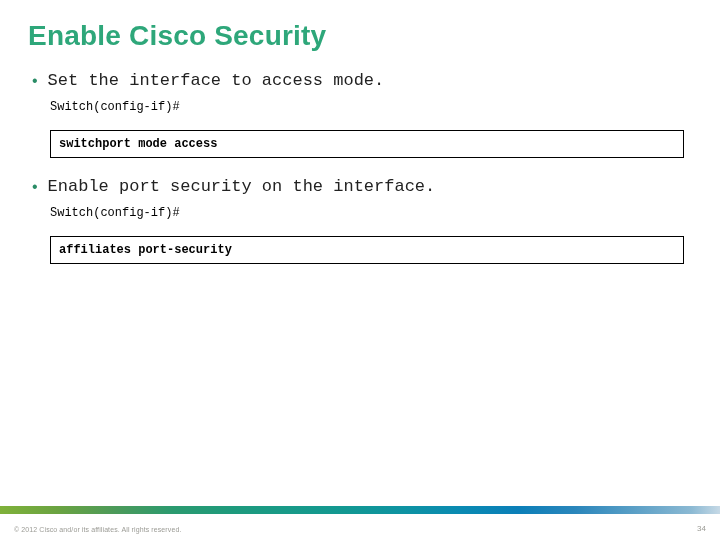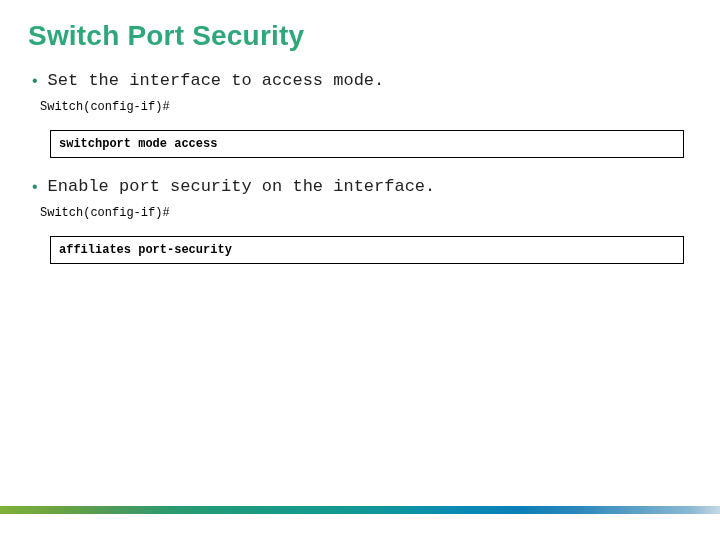--- a/index.html
+++ b/index.html
@@ -3,37 +3,37 @@
 <meta charset="utf-8">
 <style>
   * { margin: 0; padding: 0; box-sizing: border-box; }
   html, body { width: 720px; height: 540px; font-family: Arial, Helvetica, sans-serif; background: #fff; overflow: hidden; }
   .slide { position: relative; width: 720px; height: 540px; background: #fff; }
   .title { font-size: 28px; font-weight: 700; color: #2ea77a; padding: 20px 28px 10px 28px; letter-spacing: 0.2px; }
   .content { padding: 2px 28px 0 28px; }
   .bullet-row { display: flex; align-items: flex-start; margin-top: 6px; margin-bottom: 8px; }
   .bullet-dot { color: #2a8c66; font-size: 16px; line-height: 22px; margin-right: 10px; margin-left: 4px; }
   .bullet-text { font-size: 17px; color: #222; line-height: 22px; font-family: Liberation Mono, monospace; }
-  .prompt { font-family: "Courier New", Courier, monospace; font-size: 12px; color: #000; margin-left: 12px; margin-top: 8px; margin-bottom: 2px; }
+  .prompt { font-family: "Courier New", Courier, monospace; font-size: 12px; color: #000; margin-left: 22px; margin-top: 8px; margin-bottom: 2px; }
   .cmd-box { border: 1.5px solid #000; margin: 16px 8px 18px 22px; padding: 6px 8px; font-family: "Courier New", Courier, monospace; font-size: 12px; font-weight: 700; color: #000; background: #fff; }
   .footer-bar { position: absolute; left: 0; right: 0; bottom: 26px; height: 8px; background: linear-gradient(90deg,
       #7fb13a 0%, #6aa341 8%, #4c9a5a 16%, #2b9a6f 24%, #1e9a7c 32%,
       #189a88 40%, #129892 48%, #0e93a2 56%, #0a8ab2 64%, #0b7fb8 72%,
       #2b86bb 80%, #5a9fc6 88%, #8bb9d3 96%, #c6d9e6 100%);
   }
   .footer { position: absolute; left: 0; right: 0; bottom: 0; height: 26px; background: #fff; }
   .copyright { position: absolute; left: 14px; bottom: 7px; font-size: 7px; color: #9b9b95; letter-spacing: 0.1px; }
   .pagenum { position: absolute; right: 14px; bottom: 7px; font-size: 8px; color: #9b9b95; }
 </style>
 </head>
 <body>
 
 <div class="slide">
 
-  <div class="title">Switch Port Security</div>
+  <div class="title">Enable Cisco Security</div>
 
   <div class="content">
 
     <div class="bullet-row">
       <span class="bullet-dot">•</span>
       <span class="bullet-text">Set the interface to access mode.</span>
     </div>
     <div class="prompt">Switch(config-if)#</div>
     <div class="cmd-box">
       <span>switchport mode access</span>
@@ -44,14 +44,18 @@
       <span class="bullet-text">Enable port security on the interface.</span>
     </div>
     <div class="prompt">Switch(config-if)#</div>
     <div class="cmd-box">
       <span>affiliates port-security</span>
     </div>
 
   </div>
 
   <div class="footer-bar"></div>
+  <div class="footer">
+    <div class="copyright">© 2012 Cisco and/or its affiliates. All rights reserved.</div>
+    <div class="pagenum">34</div>
+  </div>
 
 </div>
 
 </body></html>

